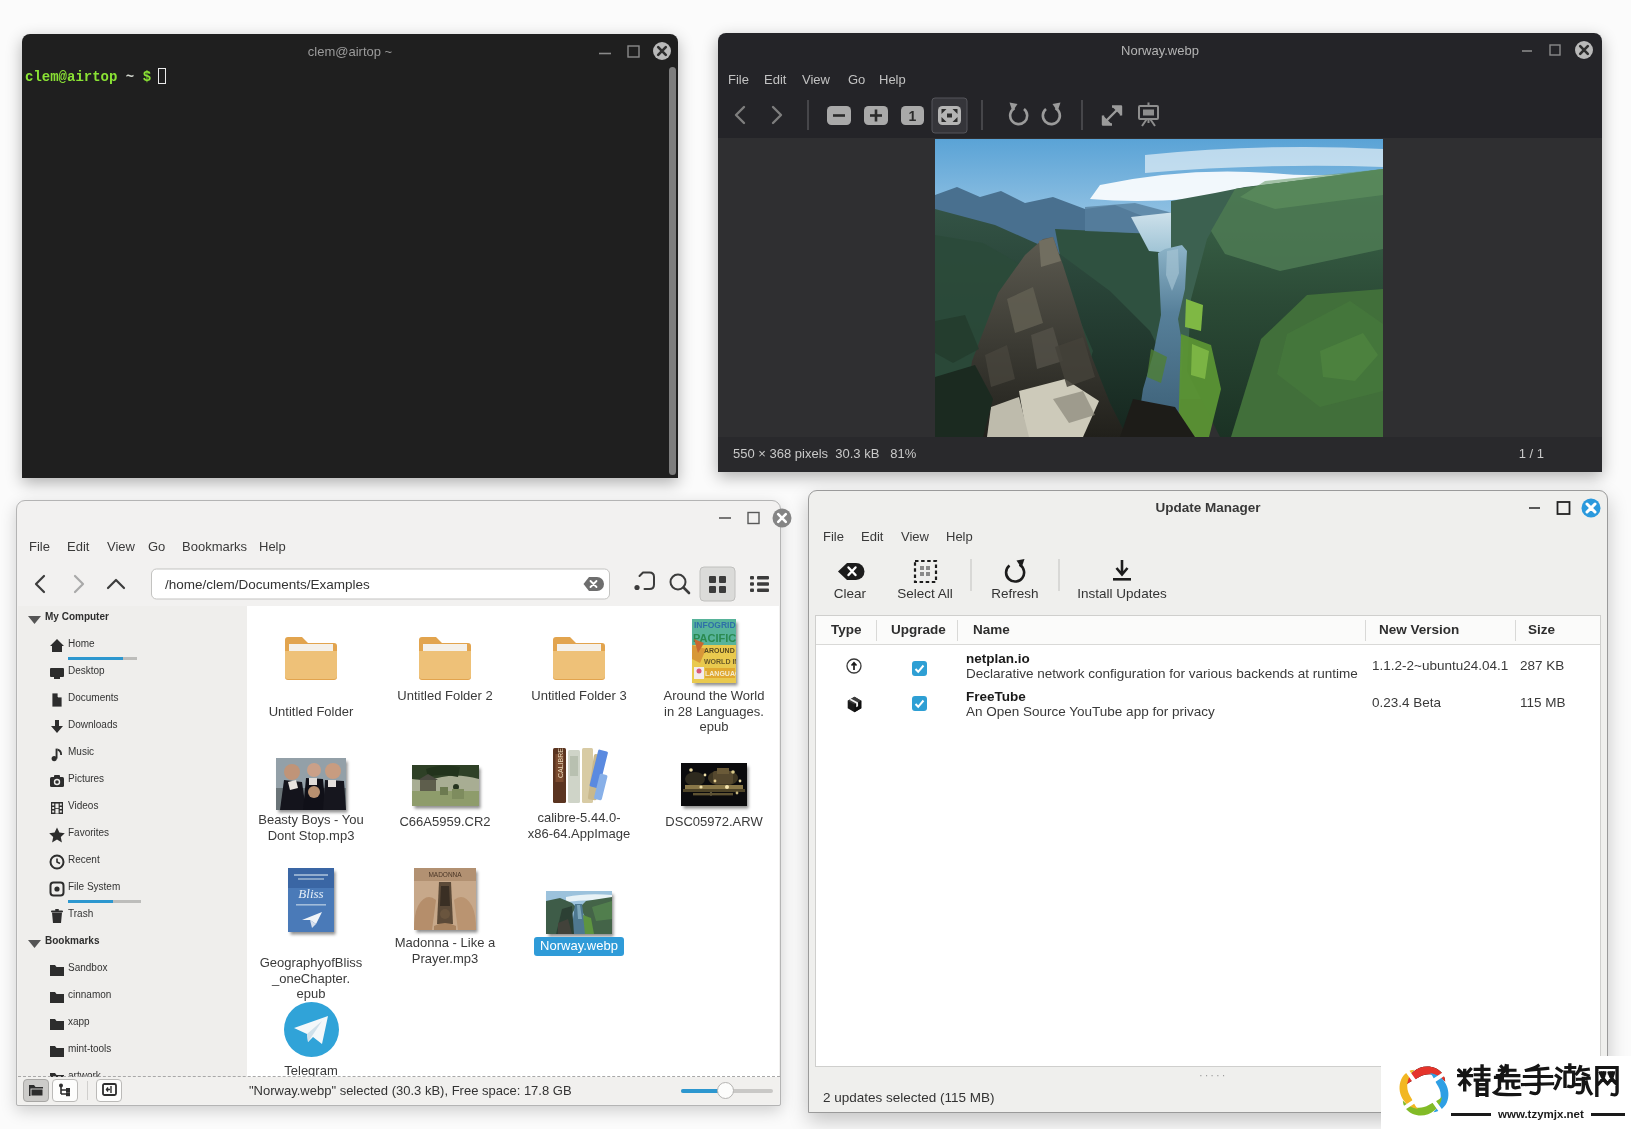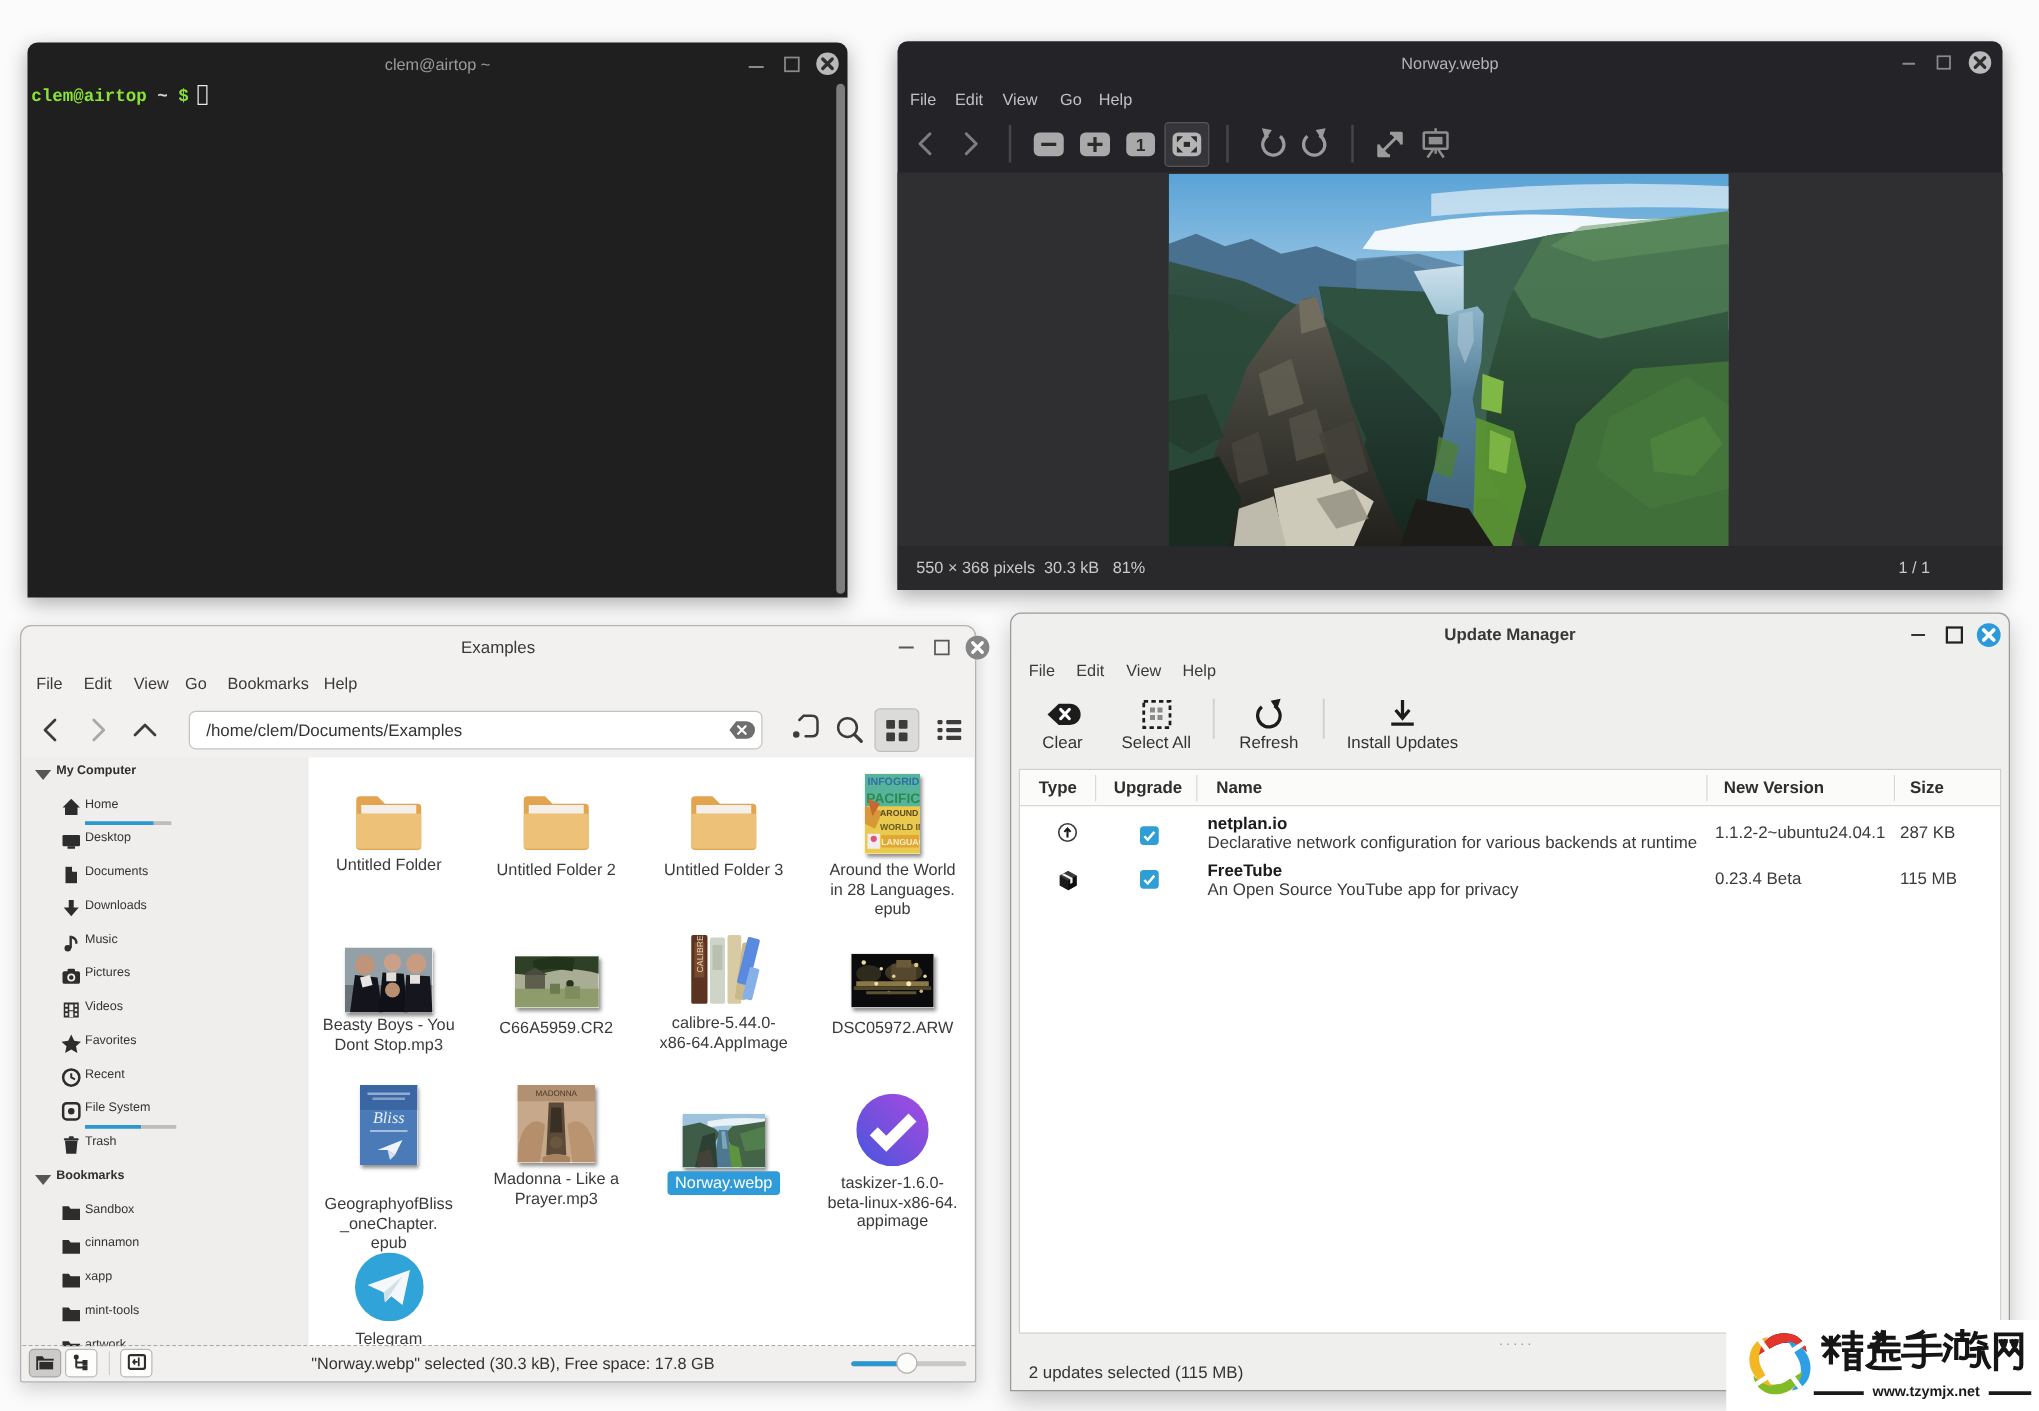--- a/index.html
+++ b/index.html
@@ -197,21 +197,20 @@
     <path d="M185 298 L198 260 L240 268 L260 298 Z" fill="#1d1c18"></path>
     <path d="M120 208 L148 198 L160 238 L132 248 Z" fill="#44423a" opacity=".85"></path>
     <path d="M0 238 L40 226 L58 260 L48 298 L0 298 Z" fill="#1b2a20"></path>
     <path d="M0 182 L30 176 L44 210 L18 224 L0 214 Z" fill="#233c2e" opacity=".9"></path>
   </svg>
     </div>
   <div class="sbar"><span style="margin-left:15px">550 × 368 pixels&nbsp;&nbsp;30.3 kB&nbsp;&nbsp;&nbsp;81%</span><span style="position:absolute;right:58px">1 / 1</span></div>
 </div>
 
 <div class="abs" id="fm">
-  <div class="title">Examples</div>
   <svg class="abs" style="left:660px;top:1px" width="120" height="36" viewBox="0 0 120 36">
     <line x1="42" y1="16" x2="54" y2="16" stroke="#585858" stroke-width="1.6"></line>
     <rect x="71" y="10.5" width="11" height="11" fill="none" stroke="#585858" stroke-width="1.4"></rect>
     <circle cx="105" cy="16" r="9.5" fill="#858585"></circle>
     <path d="M101.2 12.2 L108.8 19.8 M108.8 12.2 L101.2 19.8" stroke="#fff" stroke-width="2.6" stroke-linecap="round"></path>
   </svg>
   <div class="menu">
     <span style="left:12px">File</span>
       <span style="left:50px">Edit</span>
       <span style="left:90px">View</span>
@@ -392,21 +391,21 @@
   <div class="main" id="fmmain">
 
     <div class="gitem" style="left:0;top:21px">
         <div class="iwrap" style="height:55px">
           <svg width="56" height="50" viewBox="0 0 56 50">
             <path d="M2 8 a3 3 0 0 1 3-3 h14 l6 6 h26 a3 3 0 0 1 3 3 v31 a3 3 0 0 1 -3 3 h-46 a3 3 0 0 1 -3-3 Z" fill="#e2a44e"></path>
             <rect x="6" y="12" width="44" height="7" fill="#f4f0e9"></rect>
             <path d="M2 19 h52 v25 a3 3 0 0 1 -3 3 h-46 a3 3 0 0 1 -3-3 Z" fill="#eec178"></path>
           </svg>
         </div>
-        <div style="margin-top:2px">Untitled Folder</div>
+        <div style="margin-top:22px">Untitled Folder</div>
       </div>
     <div class="gitem" style="left:134px;top:21px">
         <div class="iwrap" style="height:55px">
           <svg width="56" height="50" viewBox="0 0 56 50">
             <path d="M2 8 a3 3 0 0 1 3-3 h14 l6 6 h26 a3 3 0 0 1 3 3 v31 a3 3 0 0 1 -3 3 h-46 a3 3 0 0 1 -3-3 Z" fill="#e2a44e"></path>
             <rect x="6" y="12" width="44" height="7" fill="#f4f0e9"></rect>
             <path d="M2 19 h52 v25 a3 3 0 0 1 -3 3 h-46 a3 3 0 0 1 -3-3 Z" fill="#eec178"></path>
           </svg>
         </div>
         <div style="margin-top:6px">Untitled Folder 2</div>
@@ -557,36 +556,20 @@
             <path d="M66 6 L40 10 L34 16 L40 28 L46 43 L66 43 Z" fill="#446448"></path>
             <path d="M46 16 L66 10 L66 28 L50 30 Z" fill="#55854f" opacity=".8"></path>
             <path d="M29 13 L36 13 L40 43 L25 43 Z" fill="#4e7890"></path>
             <path d="M31 14 L34 14 L36 28 L32 28 Z" fill="#7da6ba"></path>
             <path d="M16 18 L26 15 L28 43 L10 43 Z" fill="#2c4034"></path>
             <path d="M37 24 L45 27 L48 43 L39 43 Z" fill="#5e9440"></path>
             <path d="M12 32 L22 28 L26 43 L12 43 Z" fill="#42423a"></path>
           </svg>
         </div>
         <div style="margin-top:4px"><span style="background:#2f9bd8;color:#fff;border-radius:3px;padding:1px 6px 3px">Norway.webp</span></div>
-      </div>
-    <div class="gitem" style="left:403px;top:269px">
-        <div class="iwrap" style="height:58px">
-          <svg width="58" height="58" viewBox="0 0 58 58">
-            <defs>
-              <linearGradient id="tkz" x1="0" y1="1" x2="1" y2="0">
-                <stop offset="0" stop-color="#4456e0"></stop>
-                <stop offset=".45" stop-color="#7550dc"></stop>
-                <stop offset="1" stop-color="#a84ae2"></stop>
-              </linearGradient>
-            </defs>
-            <circle cx="29" cy="29" r="29" fill="url(#tkz)"></circle>
-            <path d="M14 30 L24 40 L45 19" stroke="#fff" stroke-width="9" fill="none"></path>
-          </svg>
-        </div>
-        <div style="margin-top:5px">taskizer-1.6.0-<br>beta-linux-x86-64.<br>appimage</div>
       </div>
 
     <div class="gitem" style="left:0;top:396px">
         <div class="iwrap" style="height:55px">
           <svg width="55" height="55" viewBox="0 0 55 55">
             <circle cx="27.5" cy="27.5" r="27.5" fill="#30a3d8"></circle>
             <path d="M10 26 L44 14 L38 42 L29 35 L24 40 L23 32 Z" fill="#f4f8fa"></path>
             <path d="M23 32 L38 19 L24 40 Z" fill="#cfe0ea"></path>
           </svg>
         </div>

